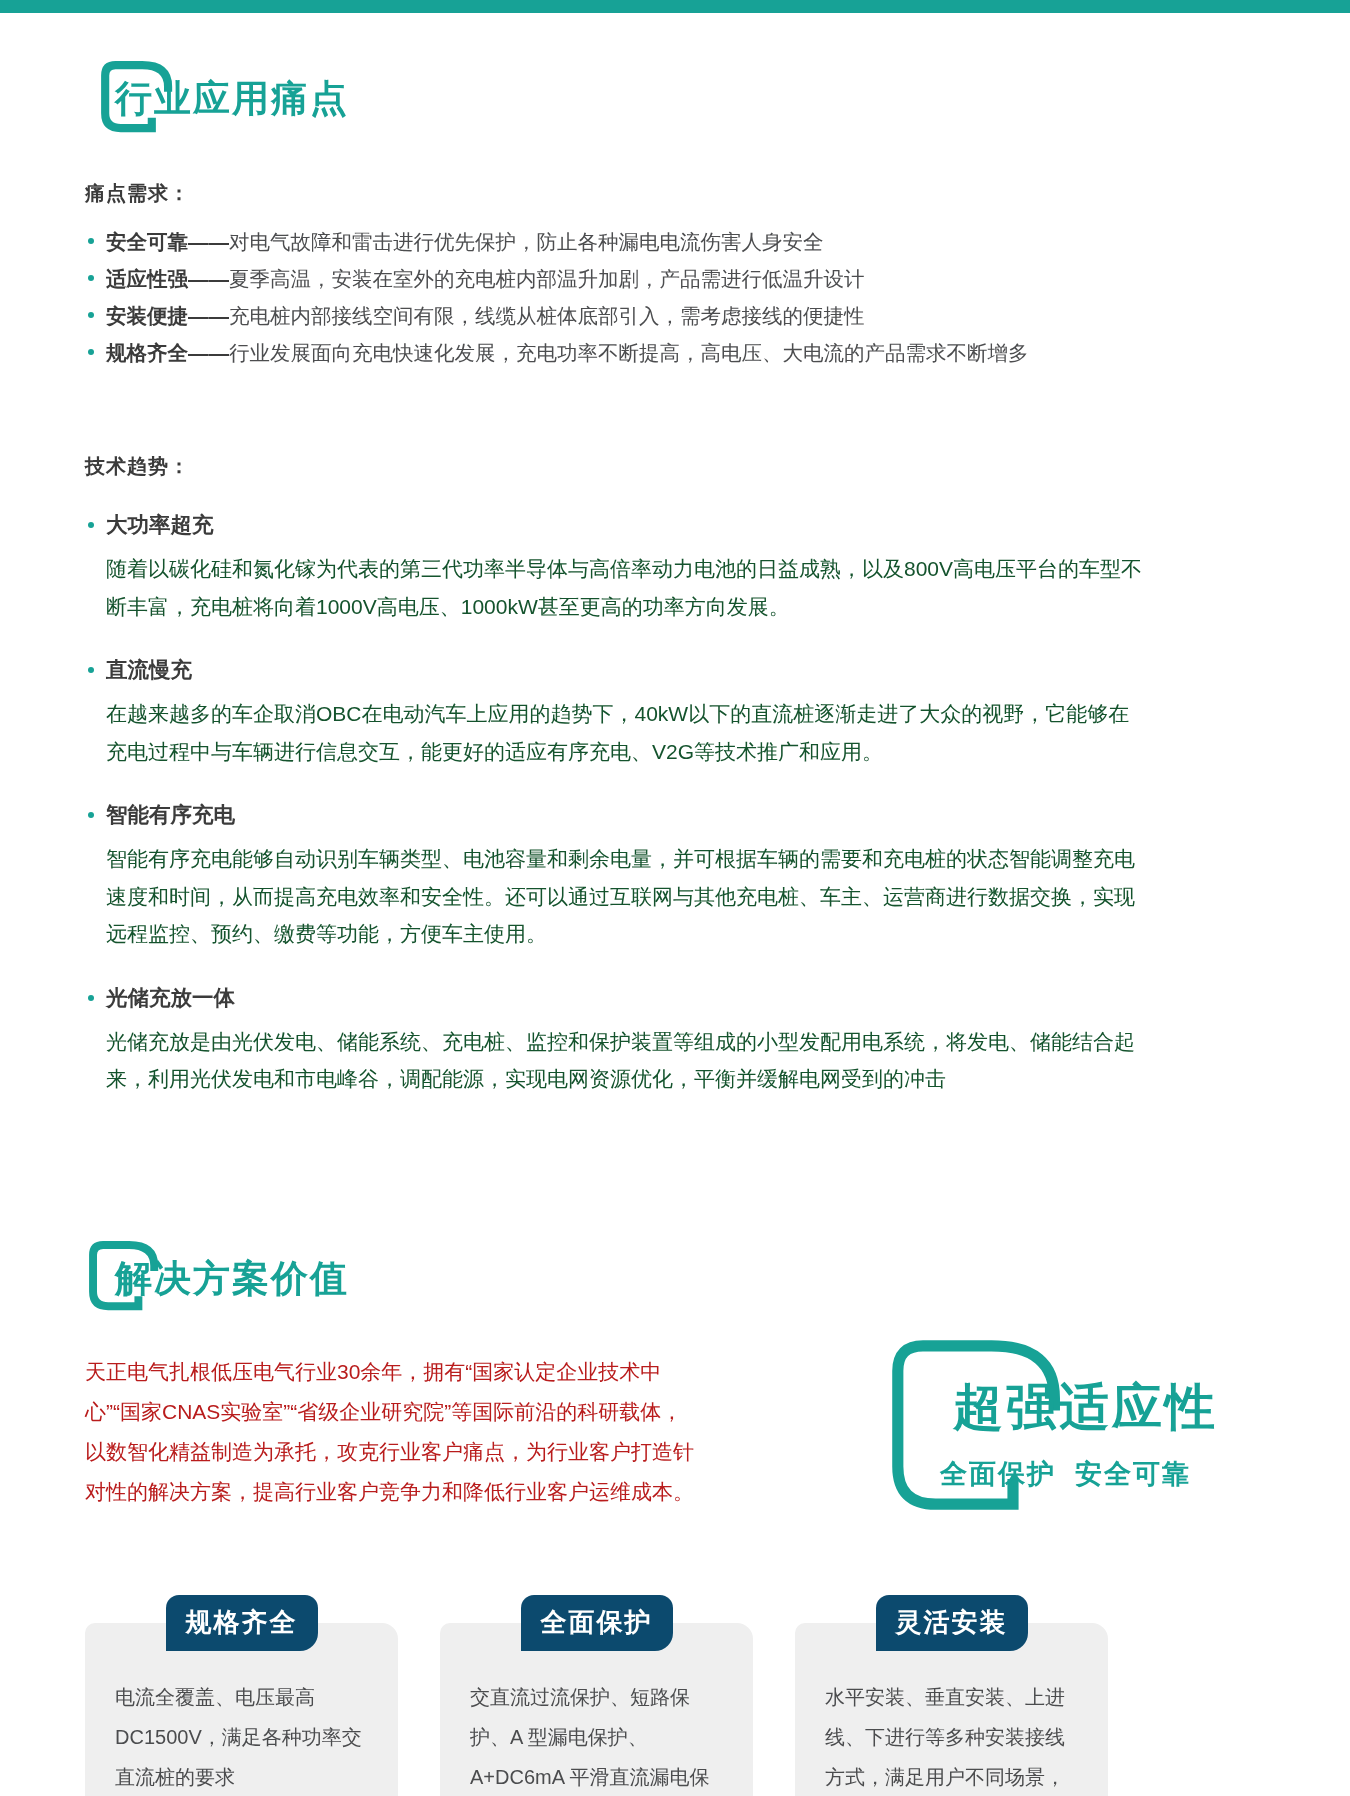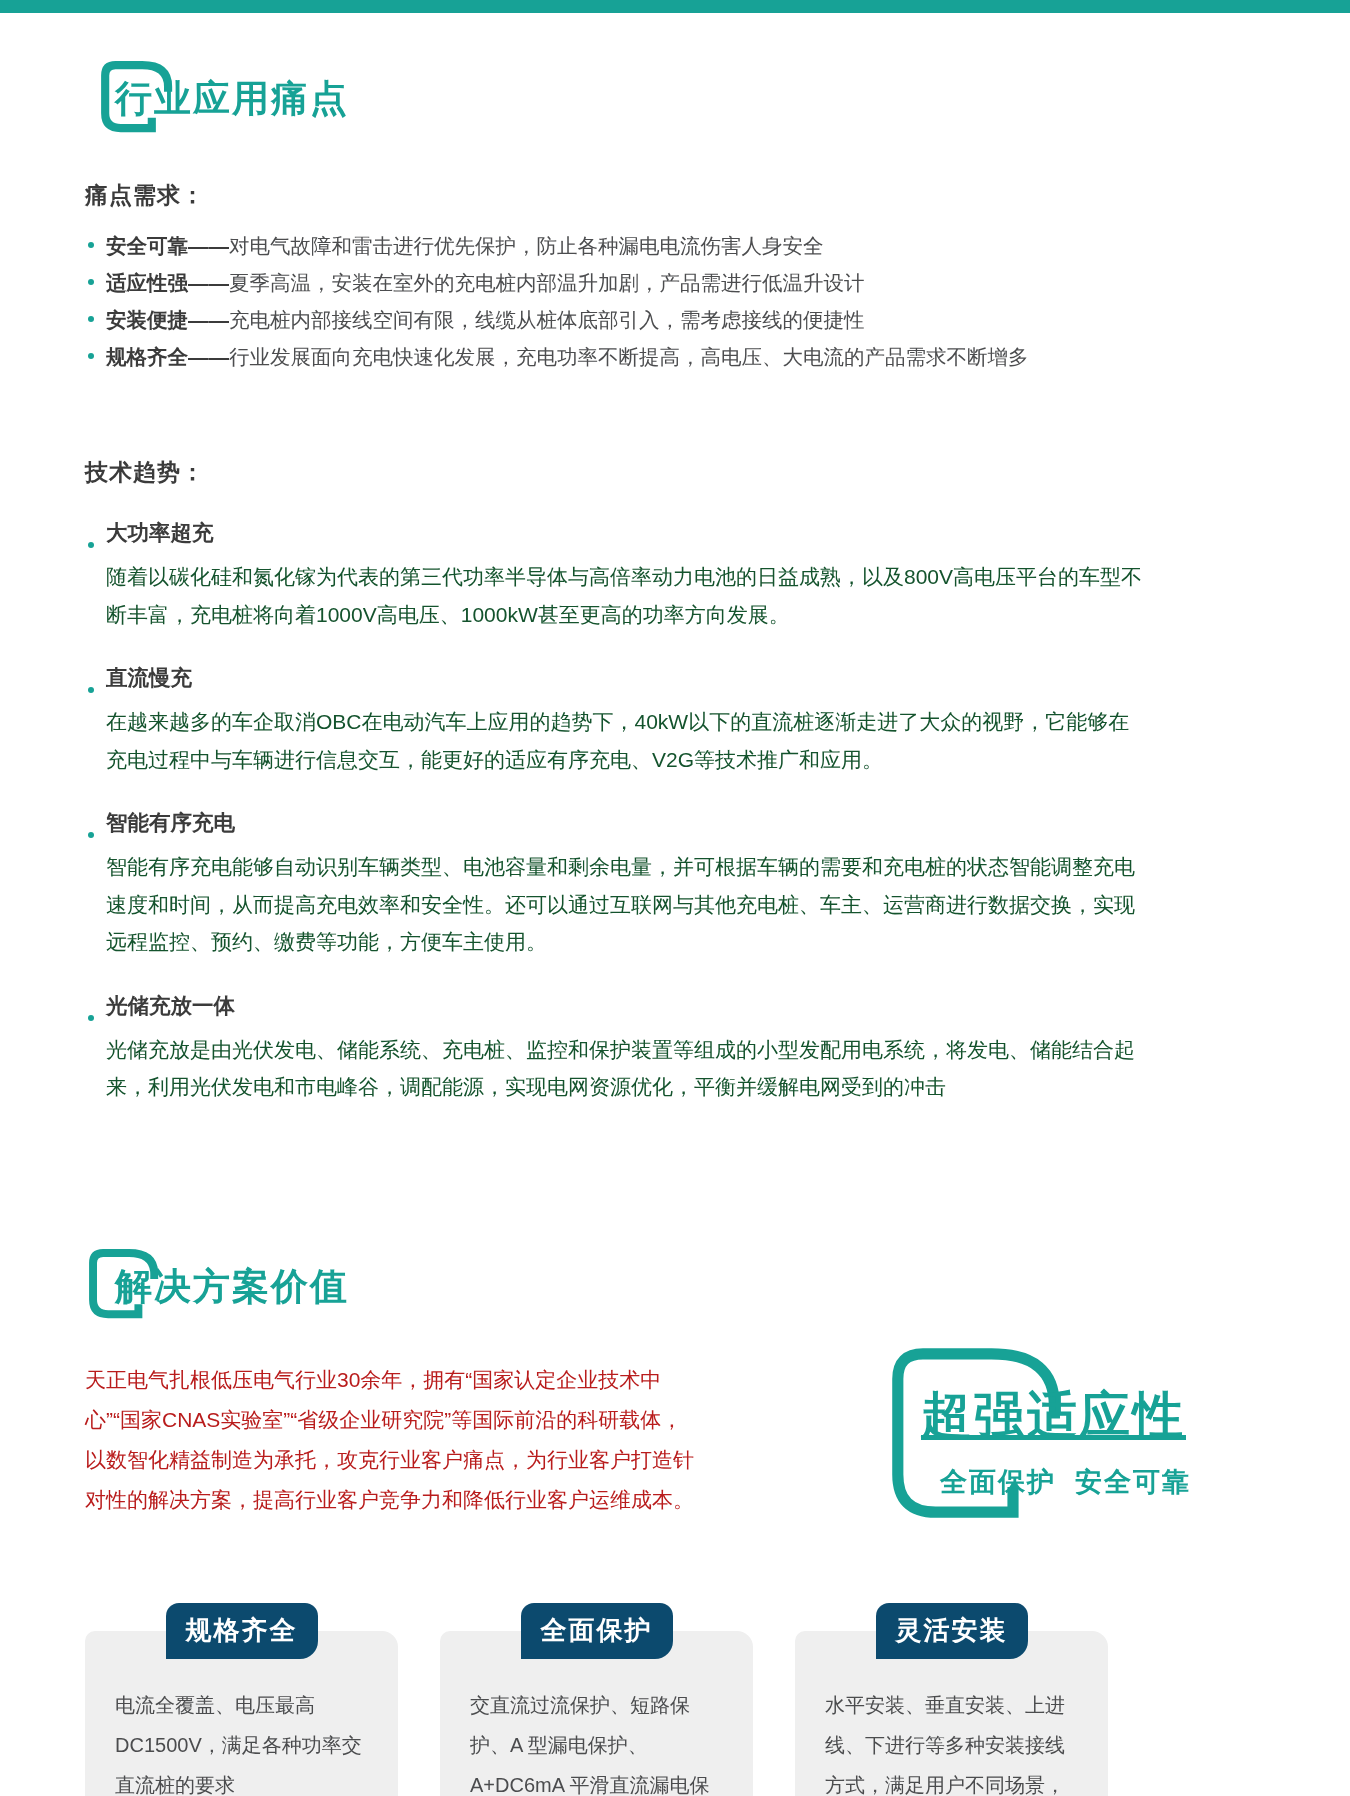--- a/index.html
+++ b/index.html
@@ -12,41 +12,41 @@
   .content{padding:0 70px 0 85px;}
 
   
   .section-header{position:relative;height:84px;margin-top:45px;}
   .section-header .bubble{position:absolute;left:14px;top:2px;color:#17A296;}
   .section-header h2{
     position:absolute;left:30px;top:16px;margin:0;
     font-size:37px;font-weight:bold;color:#17A296;letter-spacing:2px;white-space:nowrap;
   }
 
-  .sub-heading{margin-top:38px;font-size:23px;font-weight:bold;color:#3b3b3b;letter-spacing:1px;}
+  .sub-heading{margin-top:38px;font-size:20px;font-weight:bold;color:#3b3b3b;letter-spacing:1px;}
 
   
   .pains{margin-top:16px;text-align:center;}
   .pain-item{display:flex;align-items:flex-start;font-size:20.5px;line-height:37px;color:#4c4d4f;}
   .dot{flex:none;width:6px;height:6px;border-radius:50%;background:#17A296;margin:15px 12px 0 3px;}
   .pain-item b{color:#3b3b3b;font-weight:bold;}
 
   
   .trends{margin-top:4px;}
   .trend{margin-top:30px;}
-  .trend-title{display:flex;align-items:flex-end;font-size:21.5px;font-weight:bold;color:#3b3b3b;line-height:30px;}
+  .trend-title{display:flex;align-items:flex-start;font-size:21.5px;font-weight:bold;color:#3b3b3b;line-height:30px;}
   .trend-title .dot{margin-top:12px;}
   .trend-desc{margin:10px 0 0 21px;max-width:1038px;font-size:21px;line-height:37.5px;color:#14532d;}
 
   
   .value-row{display:flex;margin-top:30px;}
   .intro{width:615px;font-size:21px;line-height:40px;color:#b91c1c;}
   .badge{position:relative;flex:none;width:335px;height:190px;margin-left:auto;margin-right:58px;margin-top:-20px;color:#17A296;}
   .badge svg{position:absolute;left:0;top:0;}
-  .badge-title{position:absolute;left:34px;top:42px;font-size:50px;font-weight:bold;letter-spacing:3px;white-space:nowrap;text-decoration:underline;}
+  .badge-title{position:absolute;left:66px;top:42px;font-size:50px;font-weight:bold;letter-spacing:3px;white-space:nowrap;}
   .badge-sub{position:absolute;left:53px;top:124px;font-size:27px;font-weight:bold;white-space:pre;letter-spacing:2px;}
 
   
   .cards{display:flex;gap:42px;margin-top:73px;align-items:flex-start;}
   .card{width:313px;position:relative;}
   .card-tab{
     position:relative;z-index:2;width:152px;height:56px;margin:0 auto;
     background:#0c4a6e;color:#ffffff;font-size:26px;font-weight:bold;letter-spacing:2px;
     display:flex;align-items:center;justify-content:center;
     border-radius:13px 13px 18px 0;

